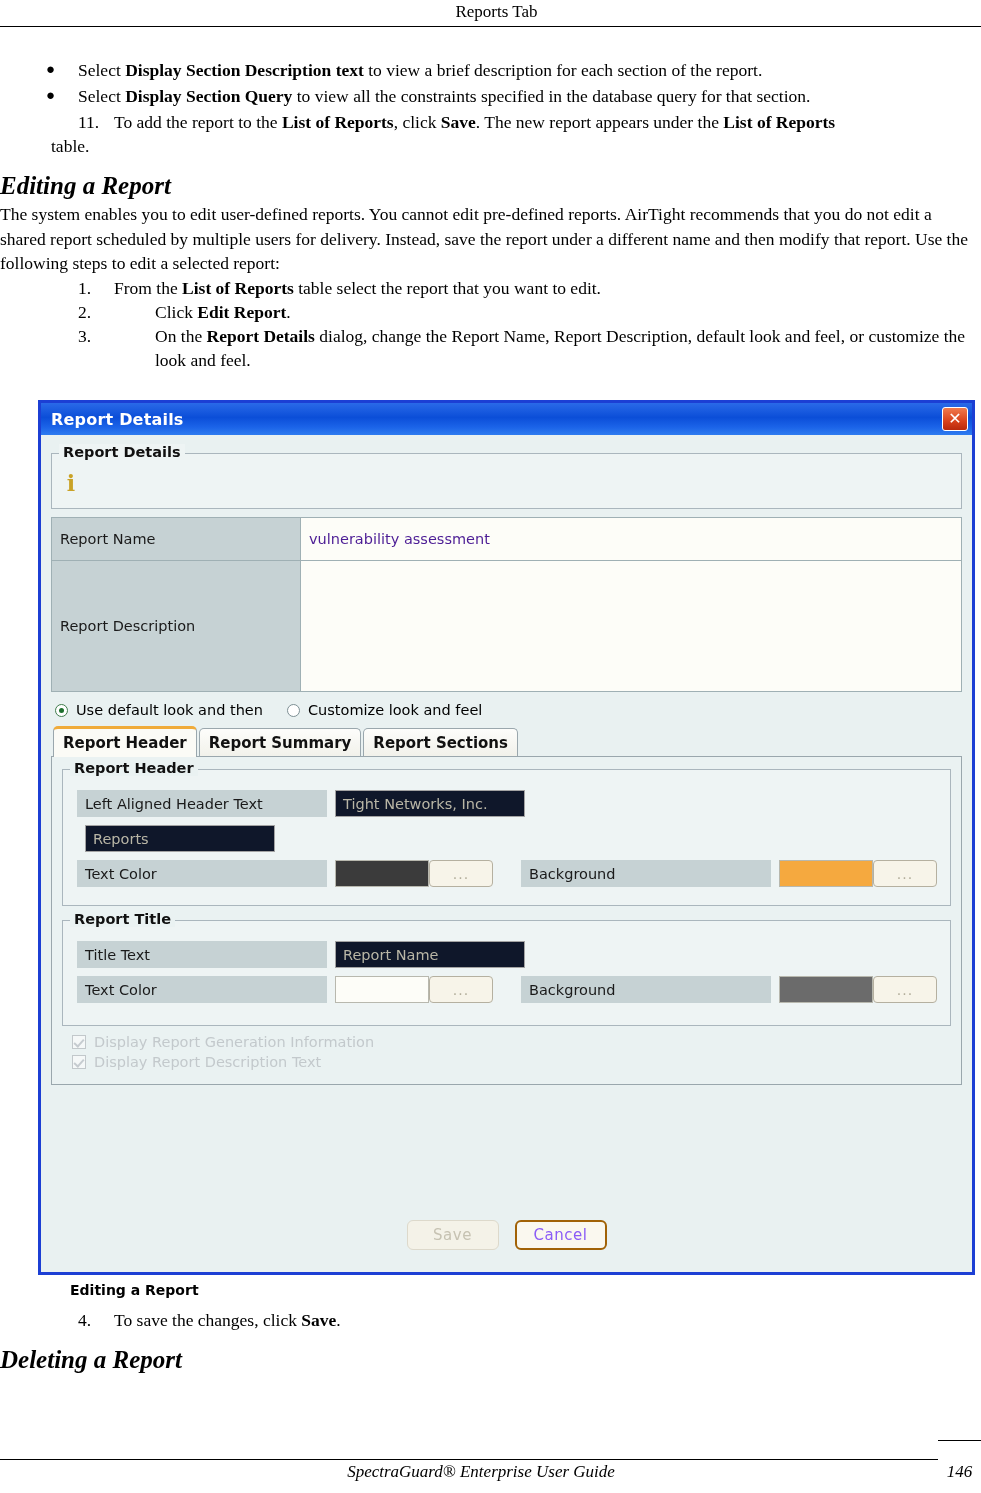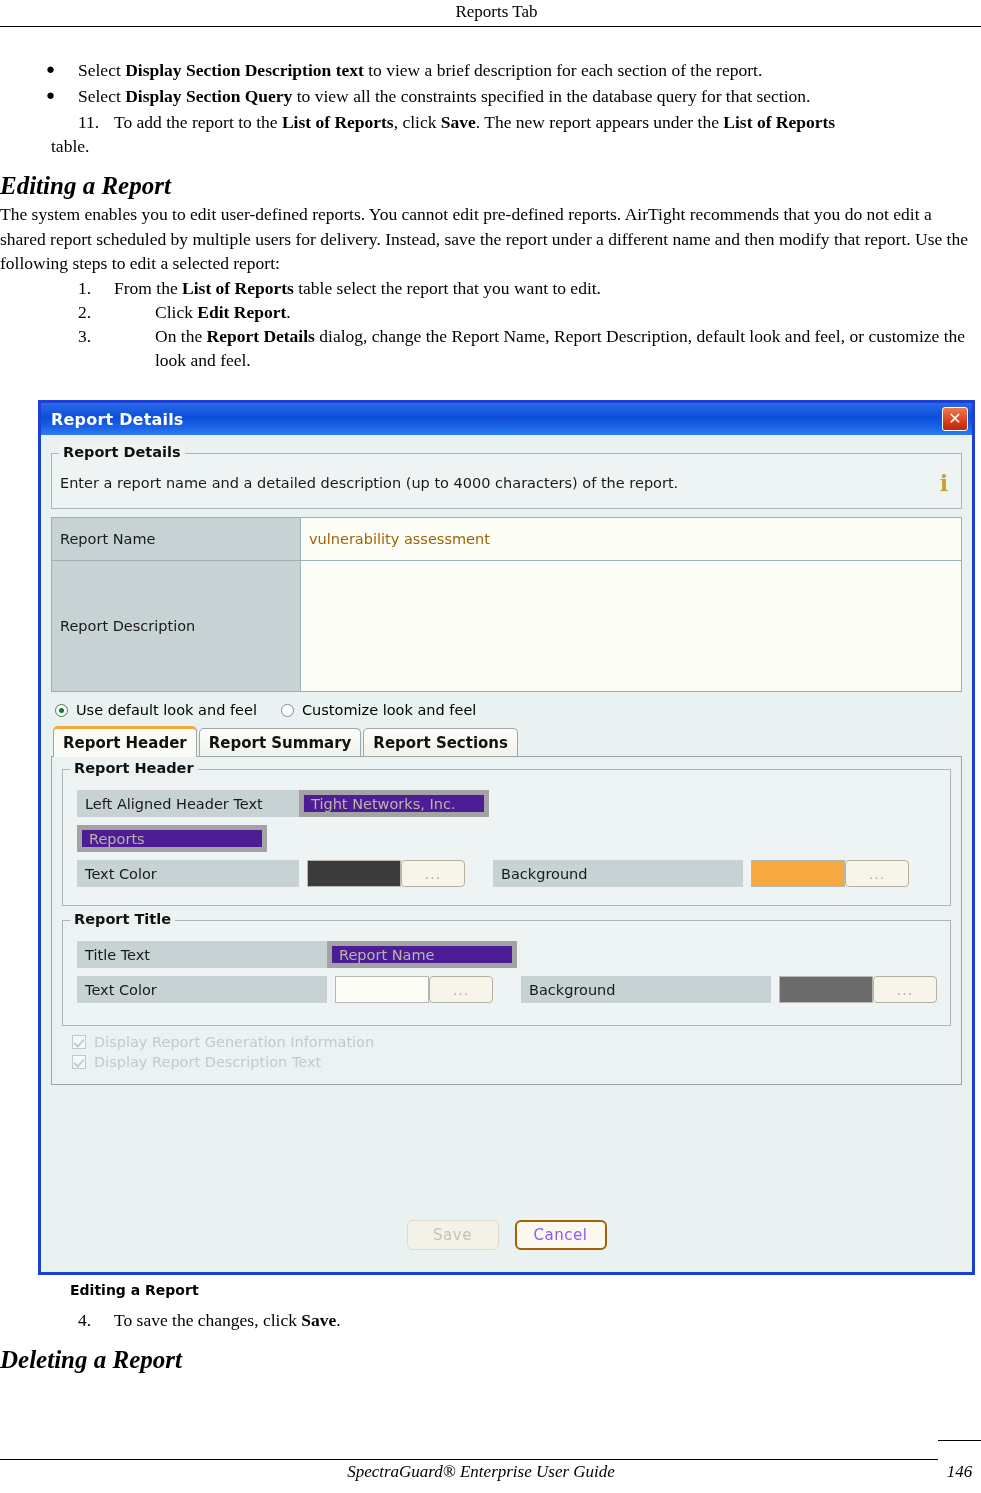--- a/index.html
+++ b/index.html
@@ -211,21 +211,21 @@
     padding: 6px 8px;
     height: 30px;
   }
   td.lbl-cell.tall {
     height: 118px;
   }
   td.val-cell {
     background: #fdfdf8;
     padding: 6px 8px;
     font-size: 14.5px;
-    color: #a16207;
+    color: #4c1d95;
   }
   td.val-cell.tall {
     height: 118px;
     vertical-align: top;
   }
 
   
   .radio-row {
     display: flex;
     align-items: center;
@@ -297,33 +297,34 @@
   .flabel {
     background: #c6d2d4;
     color: #1a1a1a;
     font-size: 14.5px;
     padding: 6px 8px;
     box-sizing: border-box;
     height: 27px;
     display: flex;
     align-items: center;
   }
-  .flabel.w1 { width: 222px; }
+  .flabel.w1 { width: 250px; }
   .flabel.w2 { width: 250px; }
   .ftext {
-    background: #4c1d95;
-    border: 5px solid #a3a3a3;
+    background: #0f172a;
+    border: 1px solid #a3a3a3;
     color: #b9b6a6;
     font-size: 14.5px;
     padding: 5px 7px;
     box-sizing: border-box;
     height: 27px;
     width: 190px;
     display: flex;
     align-items: center;
+    margin-left: 8px;
   }
   .swatch {
     width: 94px;
     height: 27px;
     margin-left: 8px;
     border: 1px solid #b8b8ae;
     box-sizing: border-box;
   }
   .ellipsis-btn {
     width: 64px;
@@ -507,41 +508,40 @@
   <div class="titlebar">
     <div class="titlebar-text">Report Details</div>
     <div class="close-btn">✕</div>
   </div>
 
   <div class="dlg-body">
 
     <div class="groupbox" style="margin-top:8px;">
       <div class="gb-title">Report Details</div>
       <div class="desc-row">
-        <div class="desc-text">Enter a report name and a detailed description (up to 4000 characters) of the report.</div>
         <div class="info-icon">i</div>
       </div>
     </div>
 
     <table class="field-table">
       <tbody>
           <tr>
         <td class="lbl-cell">Report Name</td>
         <td class="val-cell">vulnerability assessment</td>
       </tr>
       <tr>
         <td class="lbl-cell tall">Report Description</td>
         <td class="val-cell tall"></td>
       </tr>
     </tbody>
       </table>
 
     <div class="radio-row">
       <span class="radio sel"></span>
-      <span class="radio-lbl">Use default look and feel</span>
+      <span class="radio-lbl">Use default look and then</span>
       <span class="radio"></span>
       <span class="radio-lbl">Customize look and feel</span>
     </div>
 
     <div class="tabs">
       <div class="tab active">Report Header</div>
       <div class="tab">Report Summary</div>
       <div class="tab">Report Sections</div>
     </div>
 

